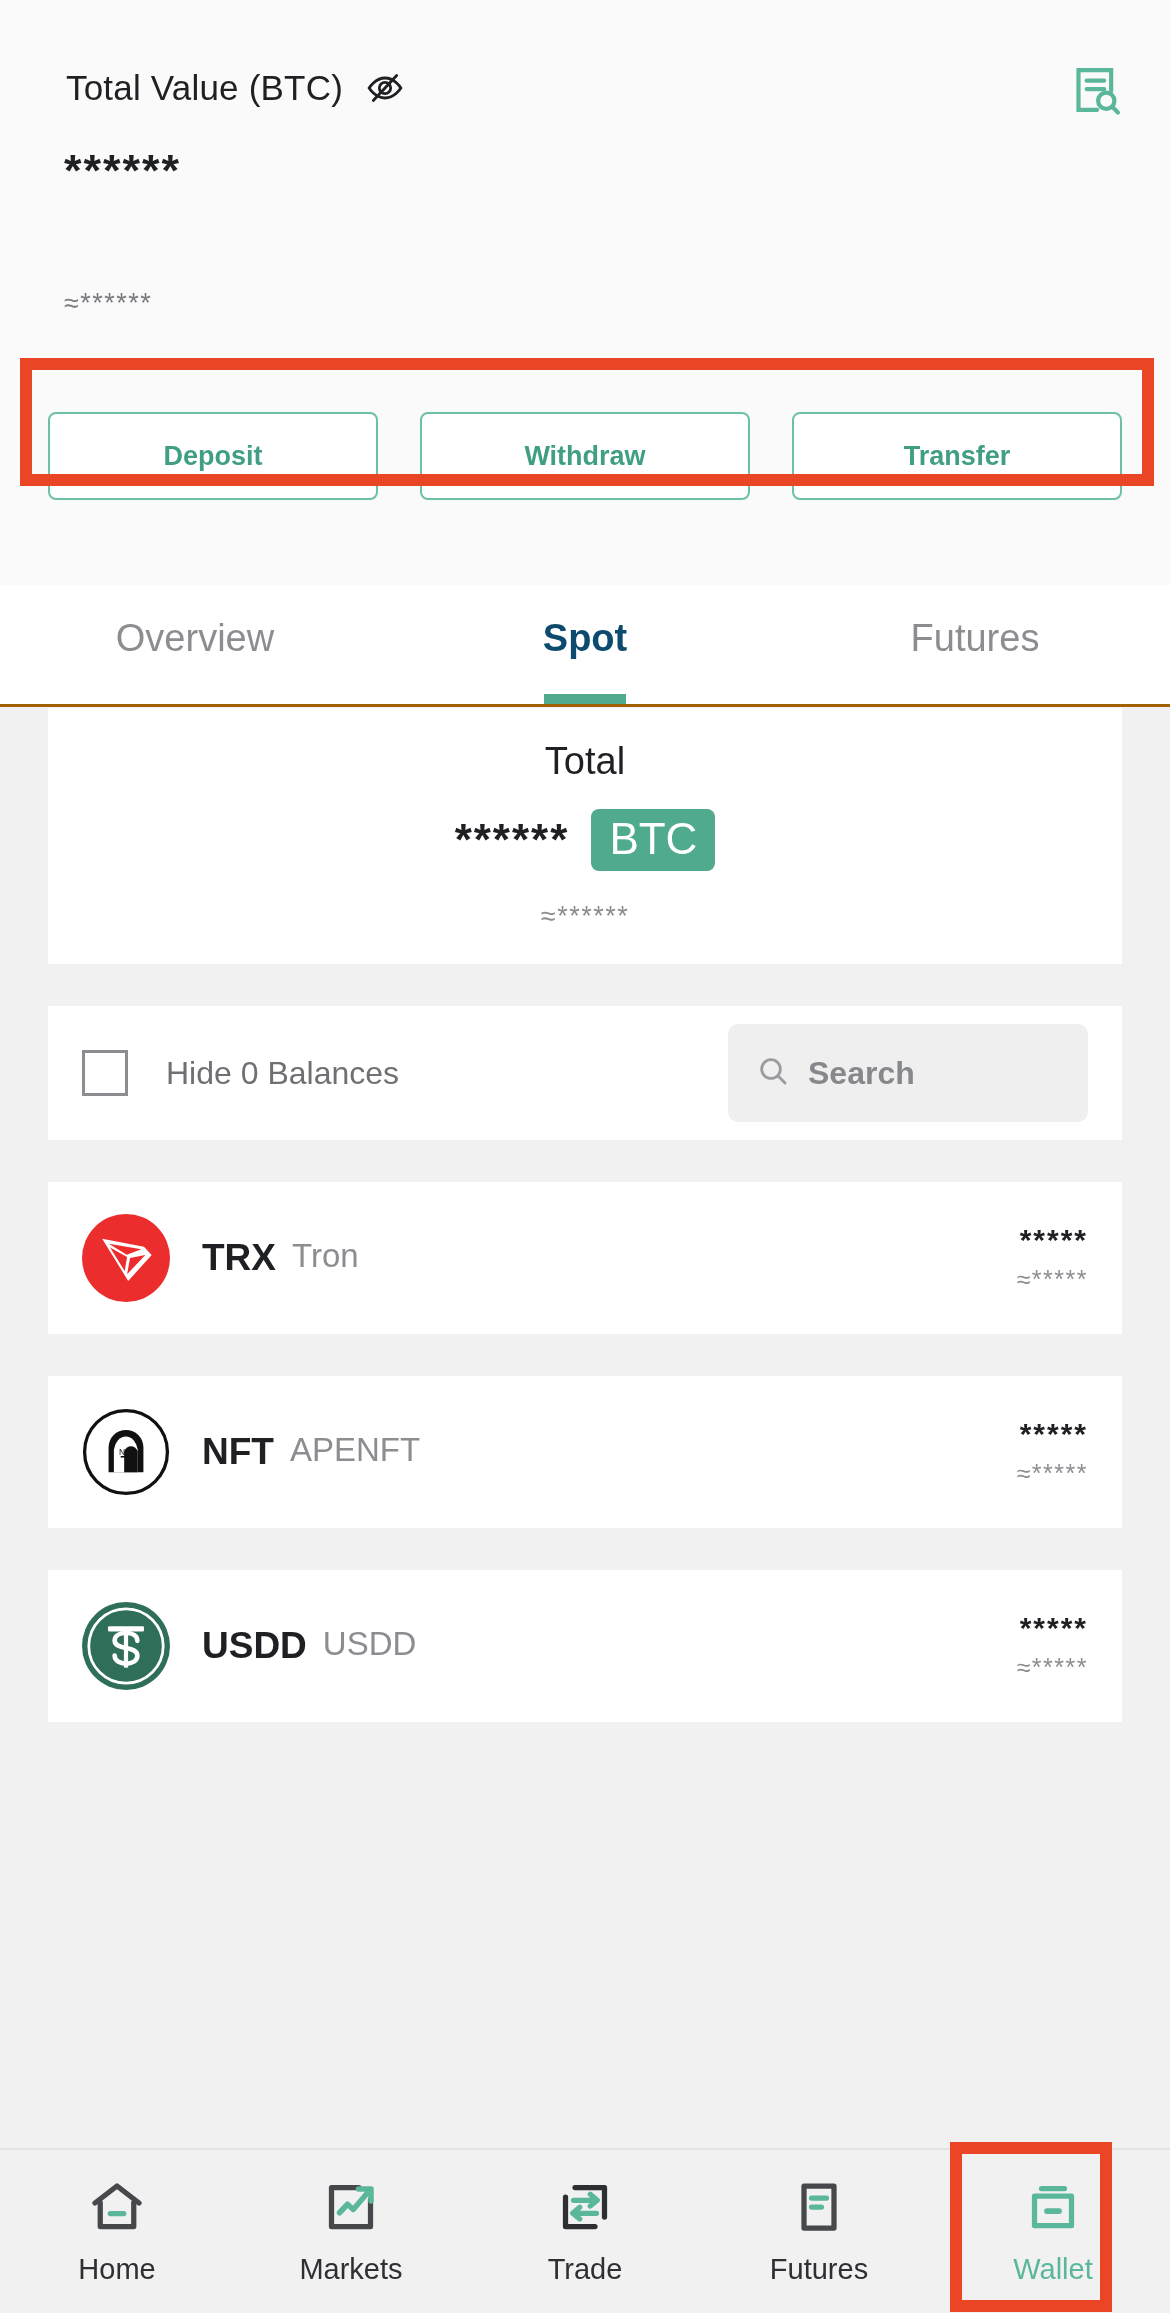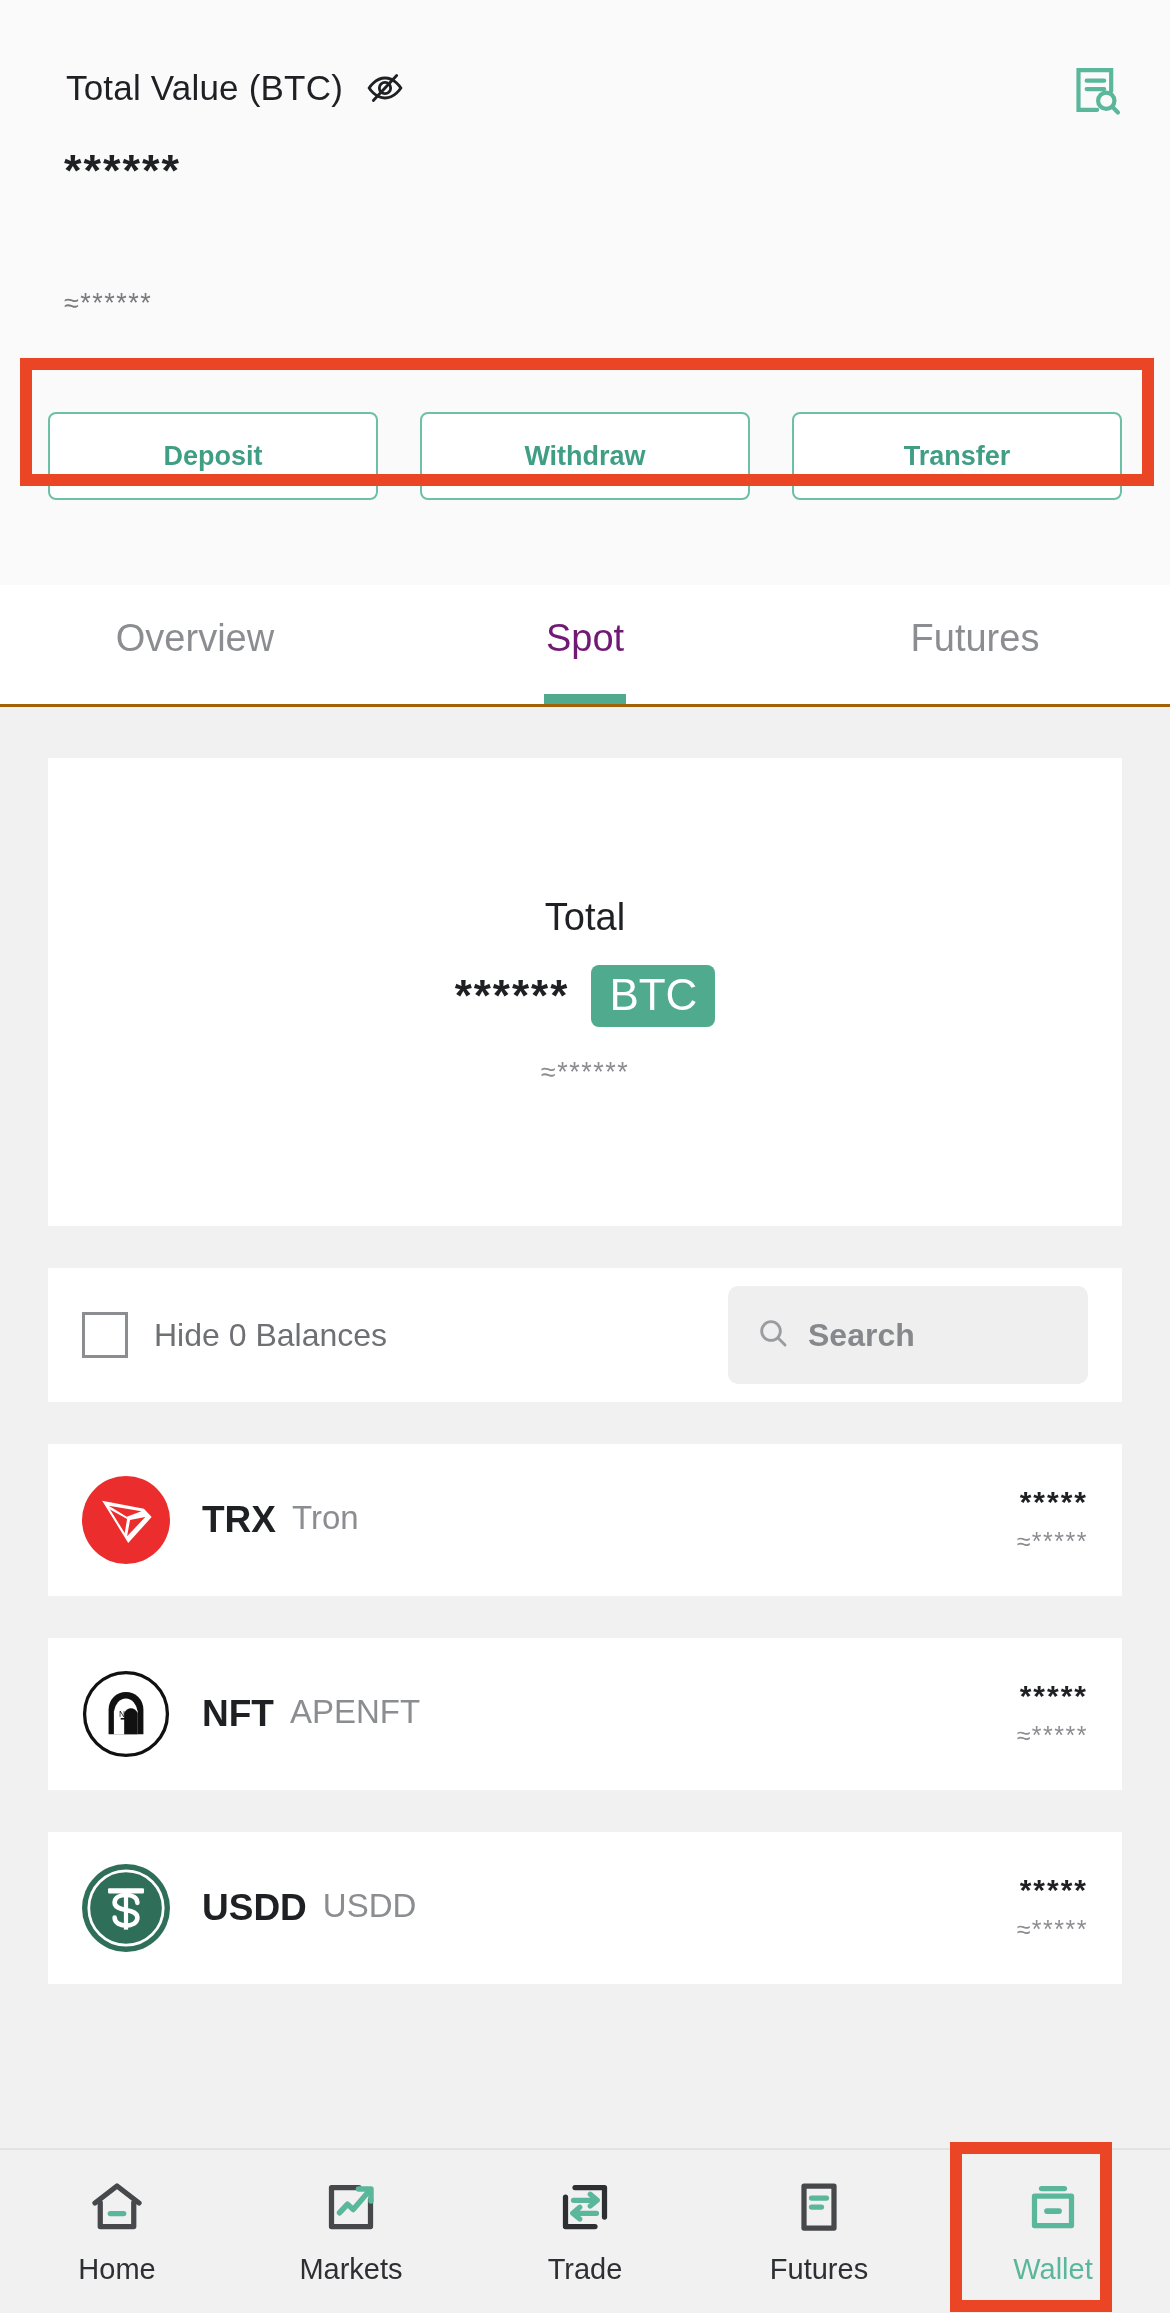--- a/index.html
+++ b/index.html
@@ -113,22 +113,22 @@
     justify-content: center;
     padding-top: 32px;
     cursor: pointer;
   }
   .tab span {
     font-size: 38px;
     color: #8b8d91;
     font-weight: 400;
   }
   .tab.active span {
-    color: #701a75;
-    font-weight: normal;
+    color: #0c4a6e;
+    font-weight: bold;
   }
   .tab.active::after {
     content: "";
     position: absolute;
     bottom: 0;
     left: 50%;
     transform: translateX(-50%);
     width: 82px;
     height: 10px;
     background: #4faa8e;
@@ -144,22 +144,21 @@
   }
 
   .card {
     background: #ffffff;
     margin: 0 48px;
     width: 1074px;
   }
 
   
   .total-card {
-    margin-top: 50px;
-    height: 468px;
+    height: 256px;
     display: flex;
     flex-direction: column;
     align-items: center;
     justify-content: center;
     text-align: center;
   }
   .total-label {
     font-size: 38px;
     color: #1f2023;
     margin-bottom: 26px;
@@ -196,21 +195,21 @@
     margin-top: 42px;
     height: 134px;
     display: flex;
     align-items: center;
     padding: 0 34px;
     justify-content: space-between;
   }
   .hide-zero {
     display: flex;
     align-items: center;
-    gap: 26px;
+    gap: 38px;
     cursor: pointer;
   }
   .checkbox {
     width: 46px; height: 46px;
     border: 3px solid #8b8d91;
     background: #ffffff;
   }
   .hide-zero-label {
     font-size: 32px;
     color: #6e7074;

